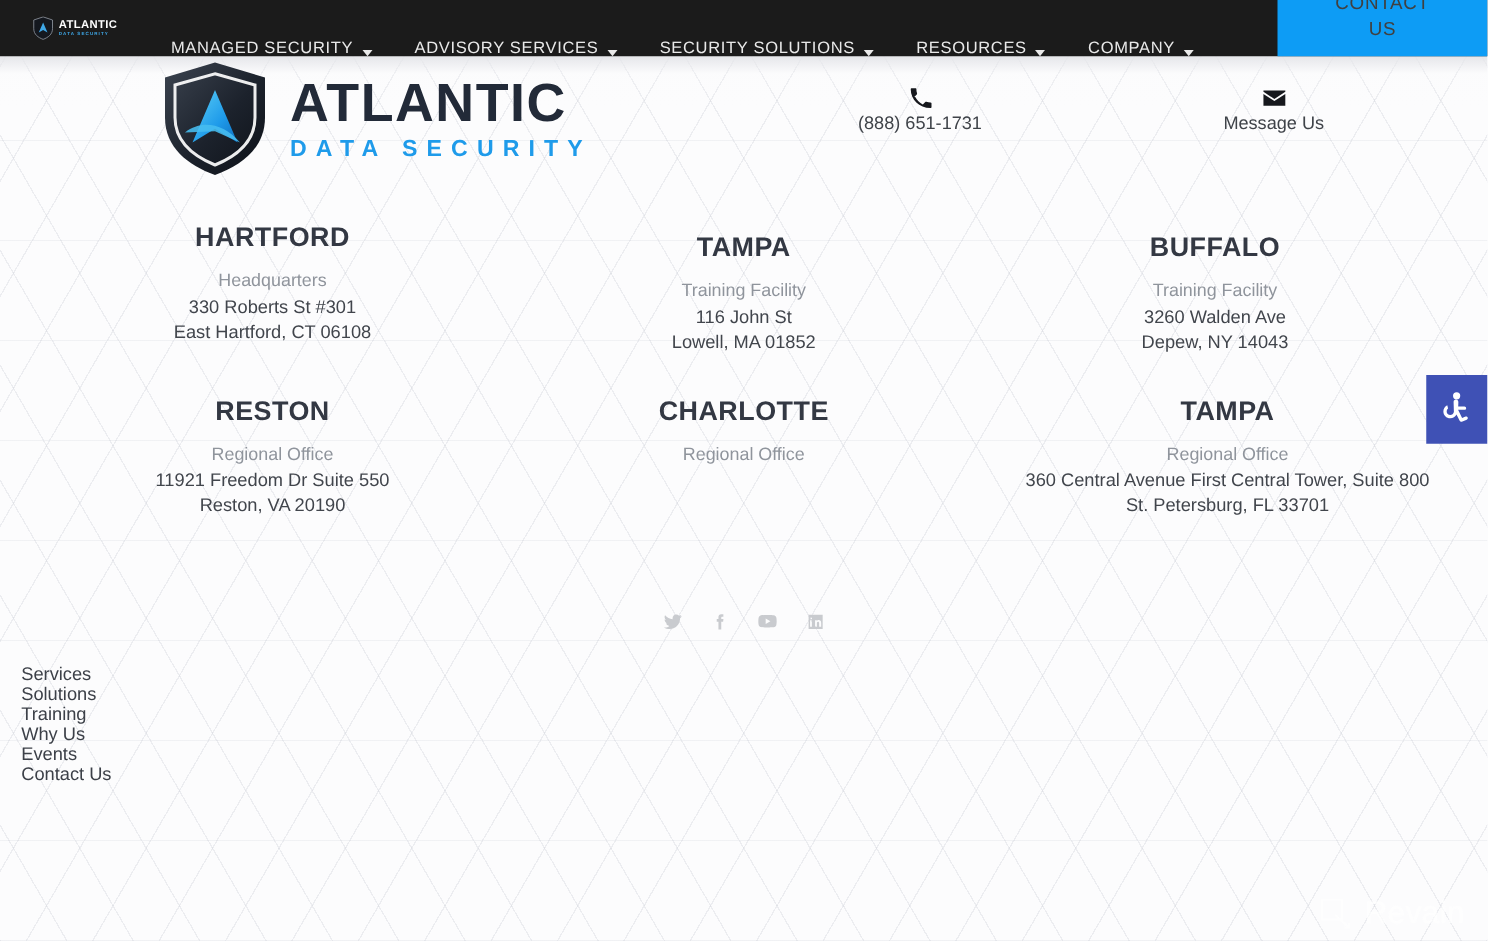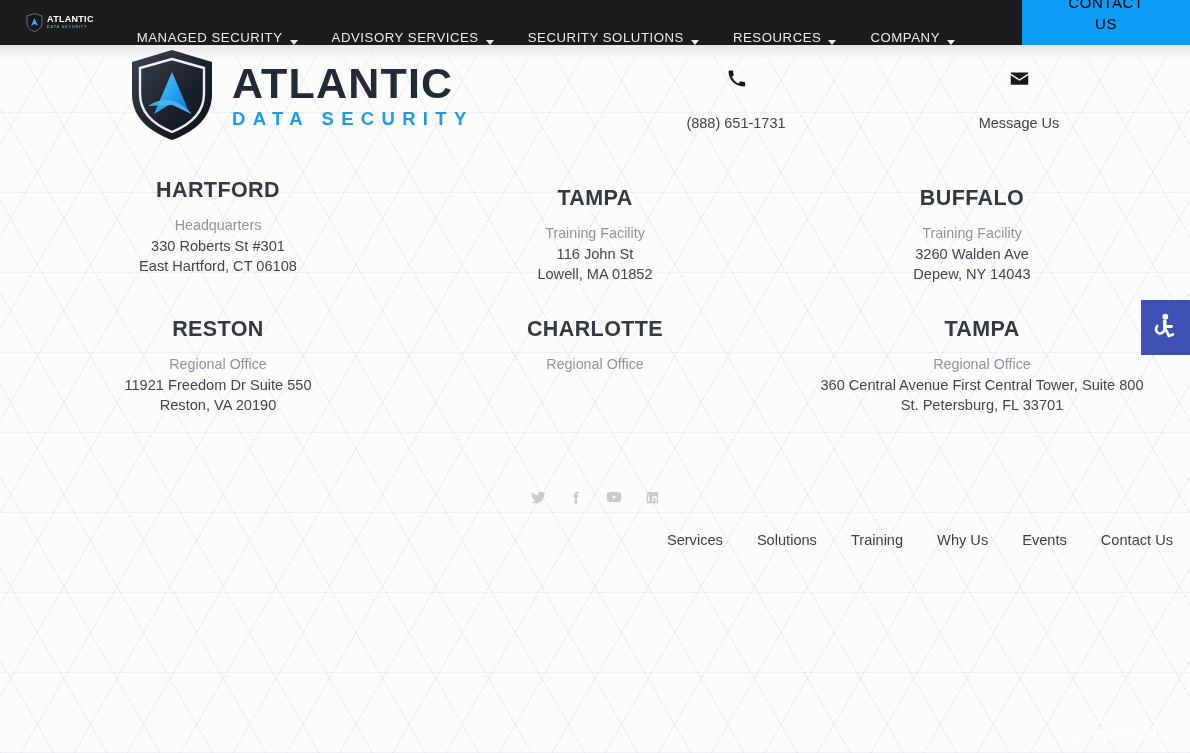--- a/index.html
+++ b/index.html
@@ -98,21 +98,21 @@
     border-top: 5px solid #e9e9e9;
     display: inline-block;
   }
 
   #contact-us-btn {
     position: absolute;
     right: 0; top: 0;
     width: 168px;
     height: 45px;
     background: #0d9cf5;
-    color: #000000;
+    color: #404040;
     font-size: 15px;
     letter-spacing: .6px;
     font-weight: 400;
     text-align: center;
     line-height: 21px;
     padding-top: 0px;
     cursor: pointer;
     display: flex;
     flex-direction: column;
     align-items: center;
@@ -170,21 +170,21 @@
   #contact-phone { left: 636px; width: 200px; }
   #contact-email { left: 919px; width: 200px; }
   .contact-block .ic {
     height: 26px;
     display: flex;
     align-items: center;
     justify-content: center;
     color: #16181d;
   }
   .contact-block .lbl {
-    margin-top: 24px;
+    margin-top: 0;
     font-size: 14.5px;
     color: #3f4349;
   }
 
   
   .office {
     position: absolute;
     text-align: center;
     width: 360px;
   }
@@ -231,22 +231,23 @@
     color: #c9cbcf;
     cursor: pointer;
   }
 
   
   #footer-links {
     position: absolute;
     top: 487px; left: 0;
     width: 1190px;
     display: flex;
-    justify-content: flex-end;
+    justify-content: flex-start;
     gap: 0px;
+    flex-direction: column;
   }
   #footer-links a {
     font-size: 14.6px;
     color: #3c4048;
     text-decoration: none;
     font-weight: 400;
     padding: 0 17px;
     cursor: pointer;
     white-space: nowrap;
   }

